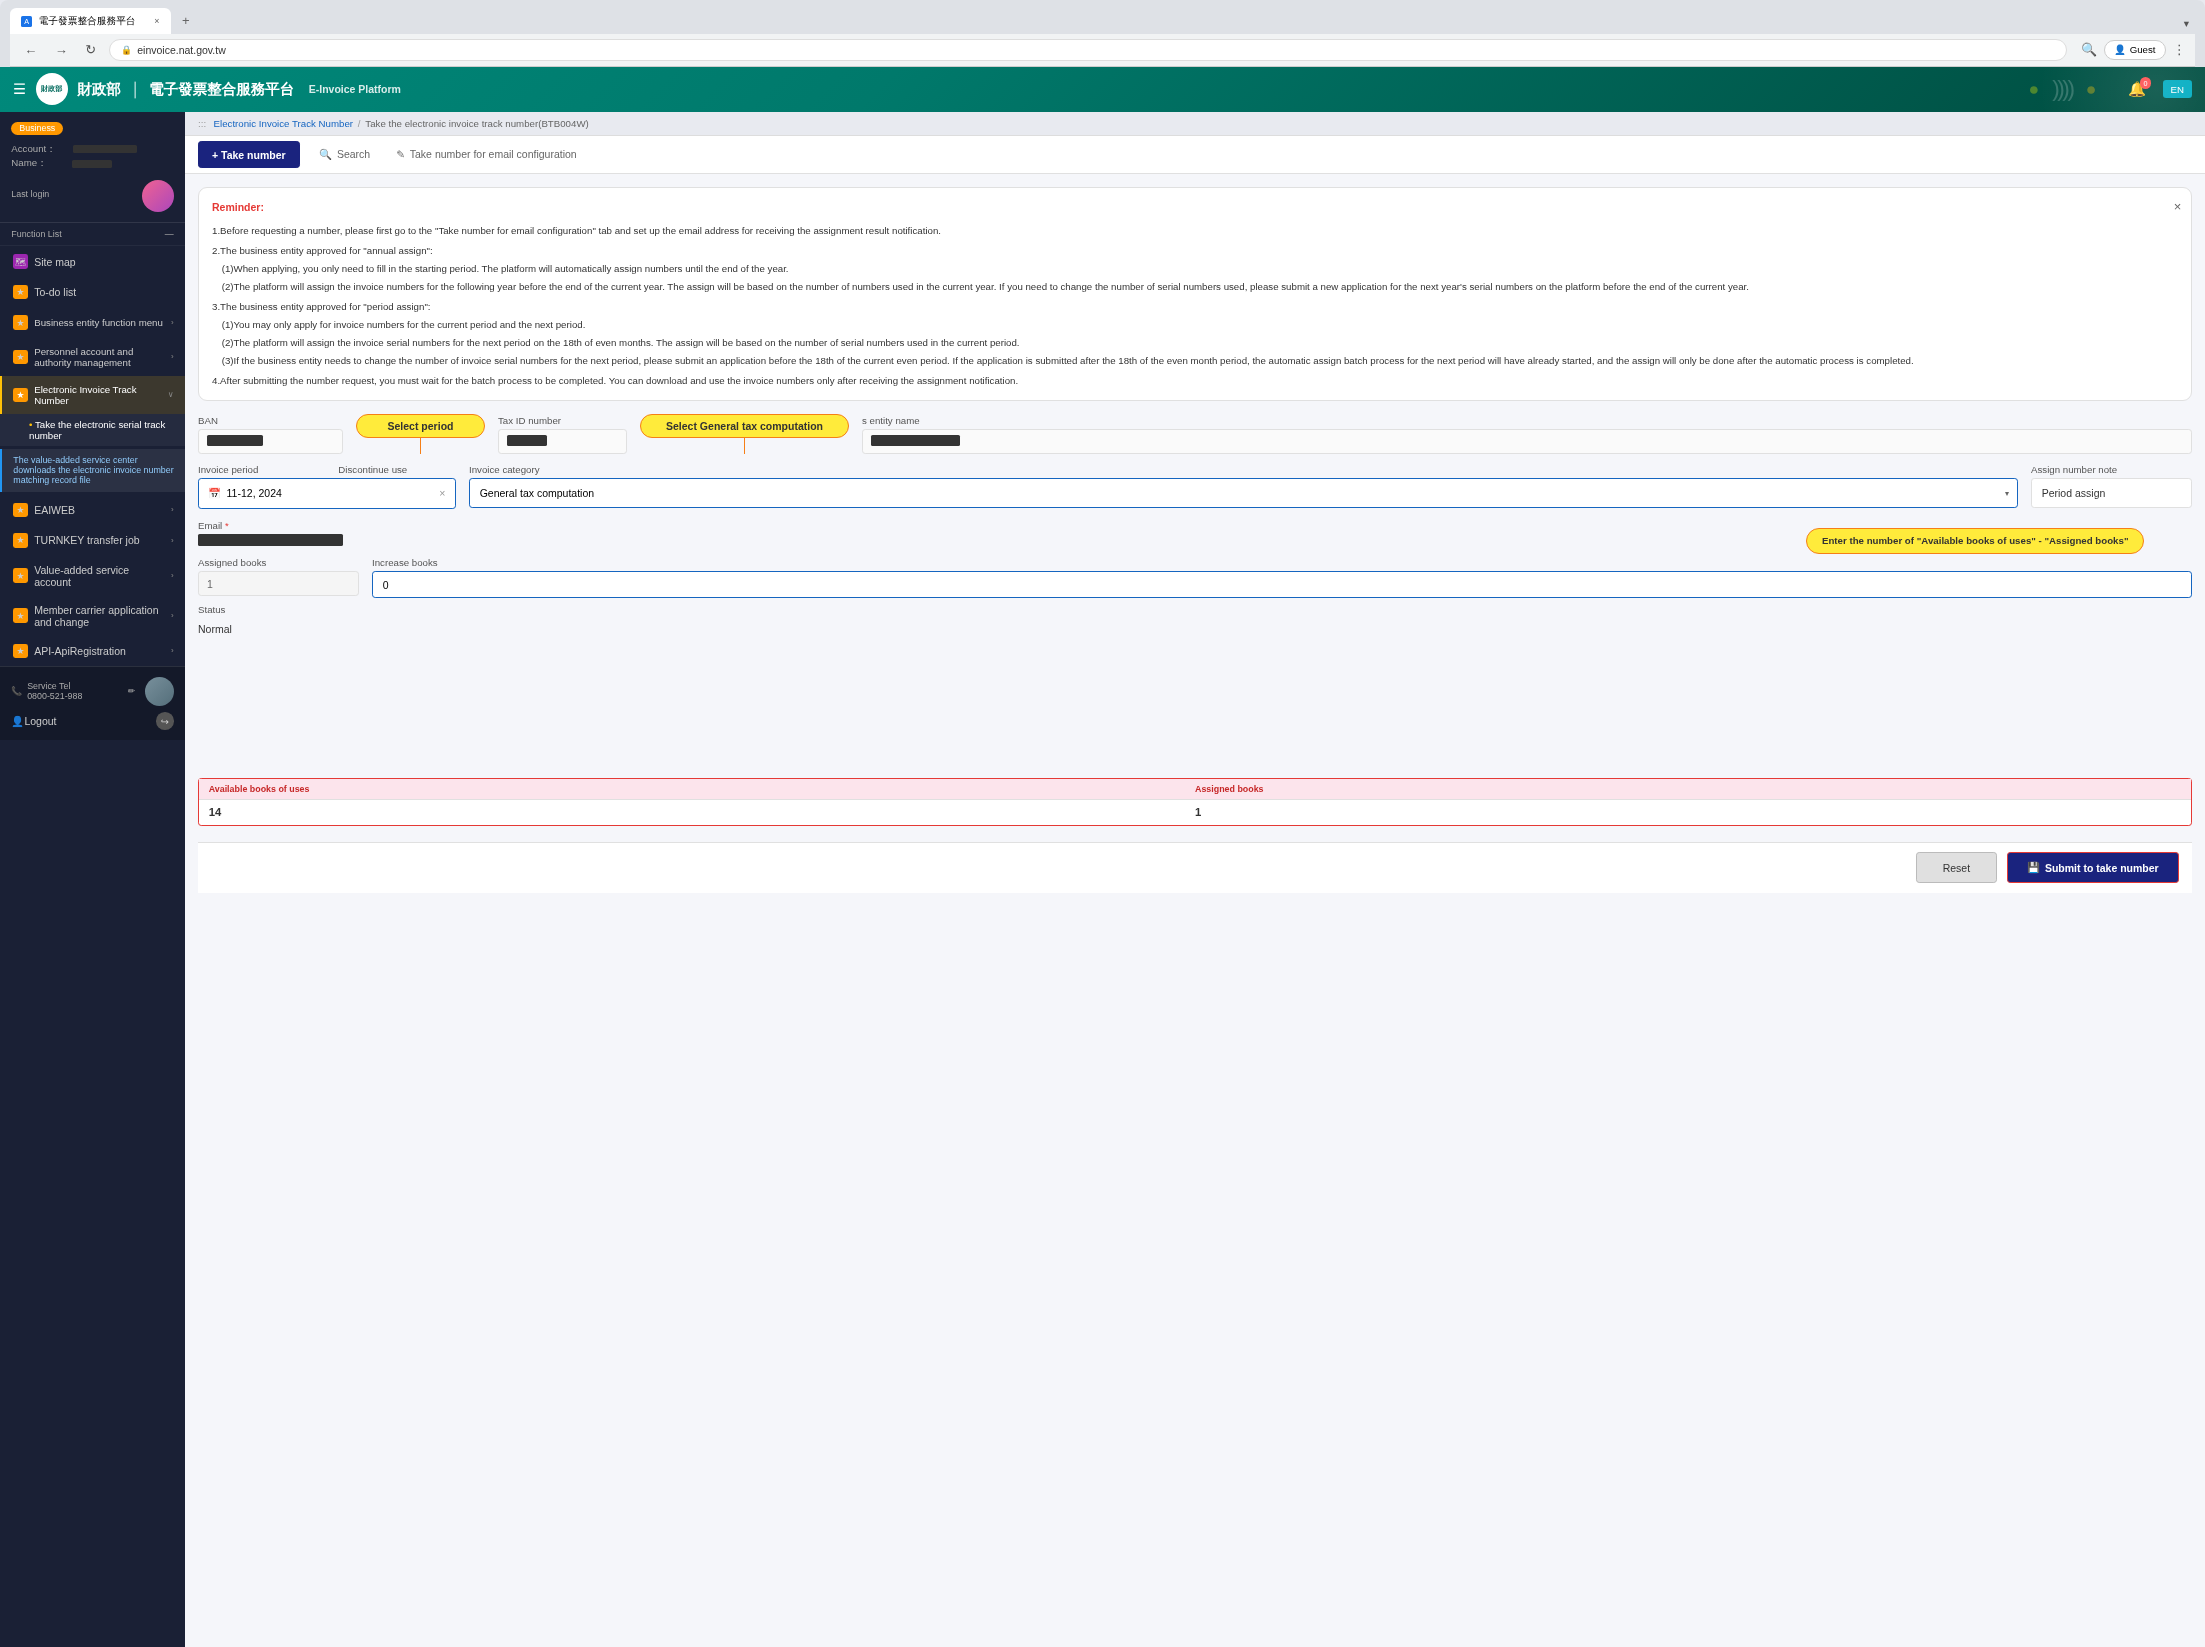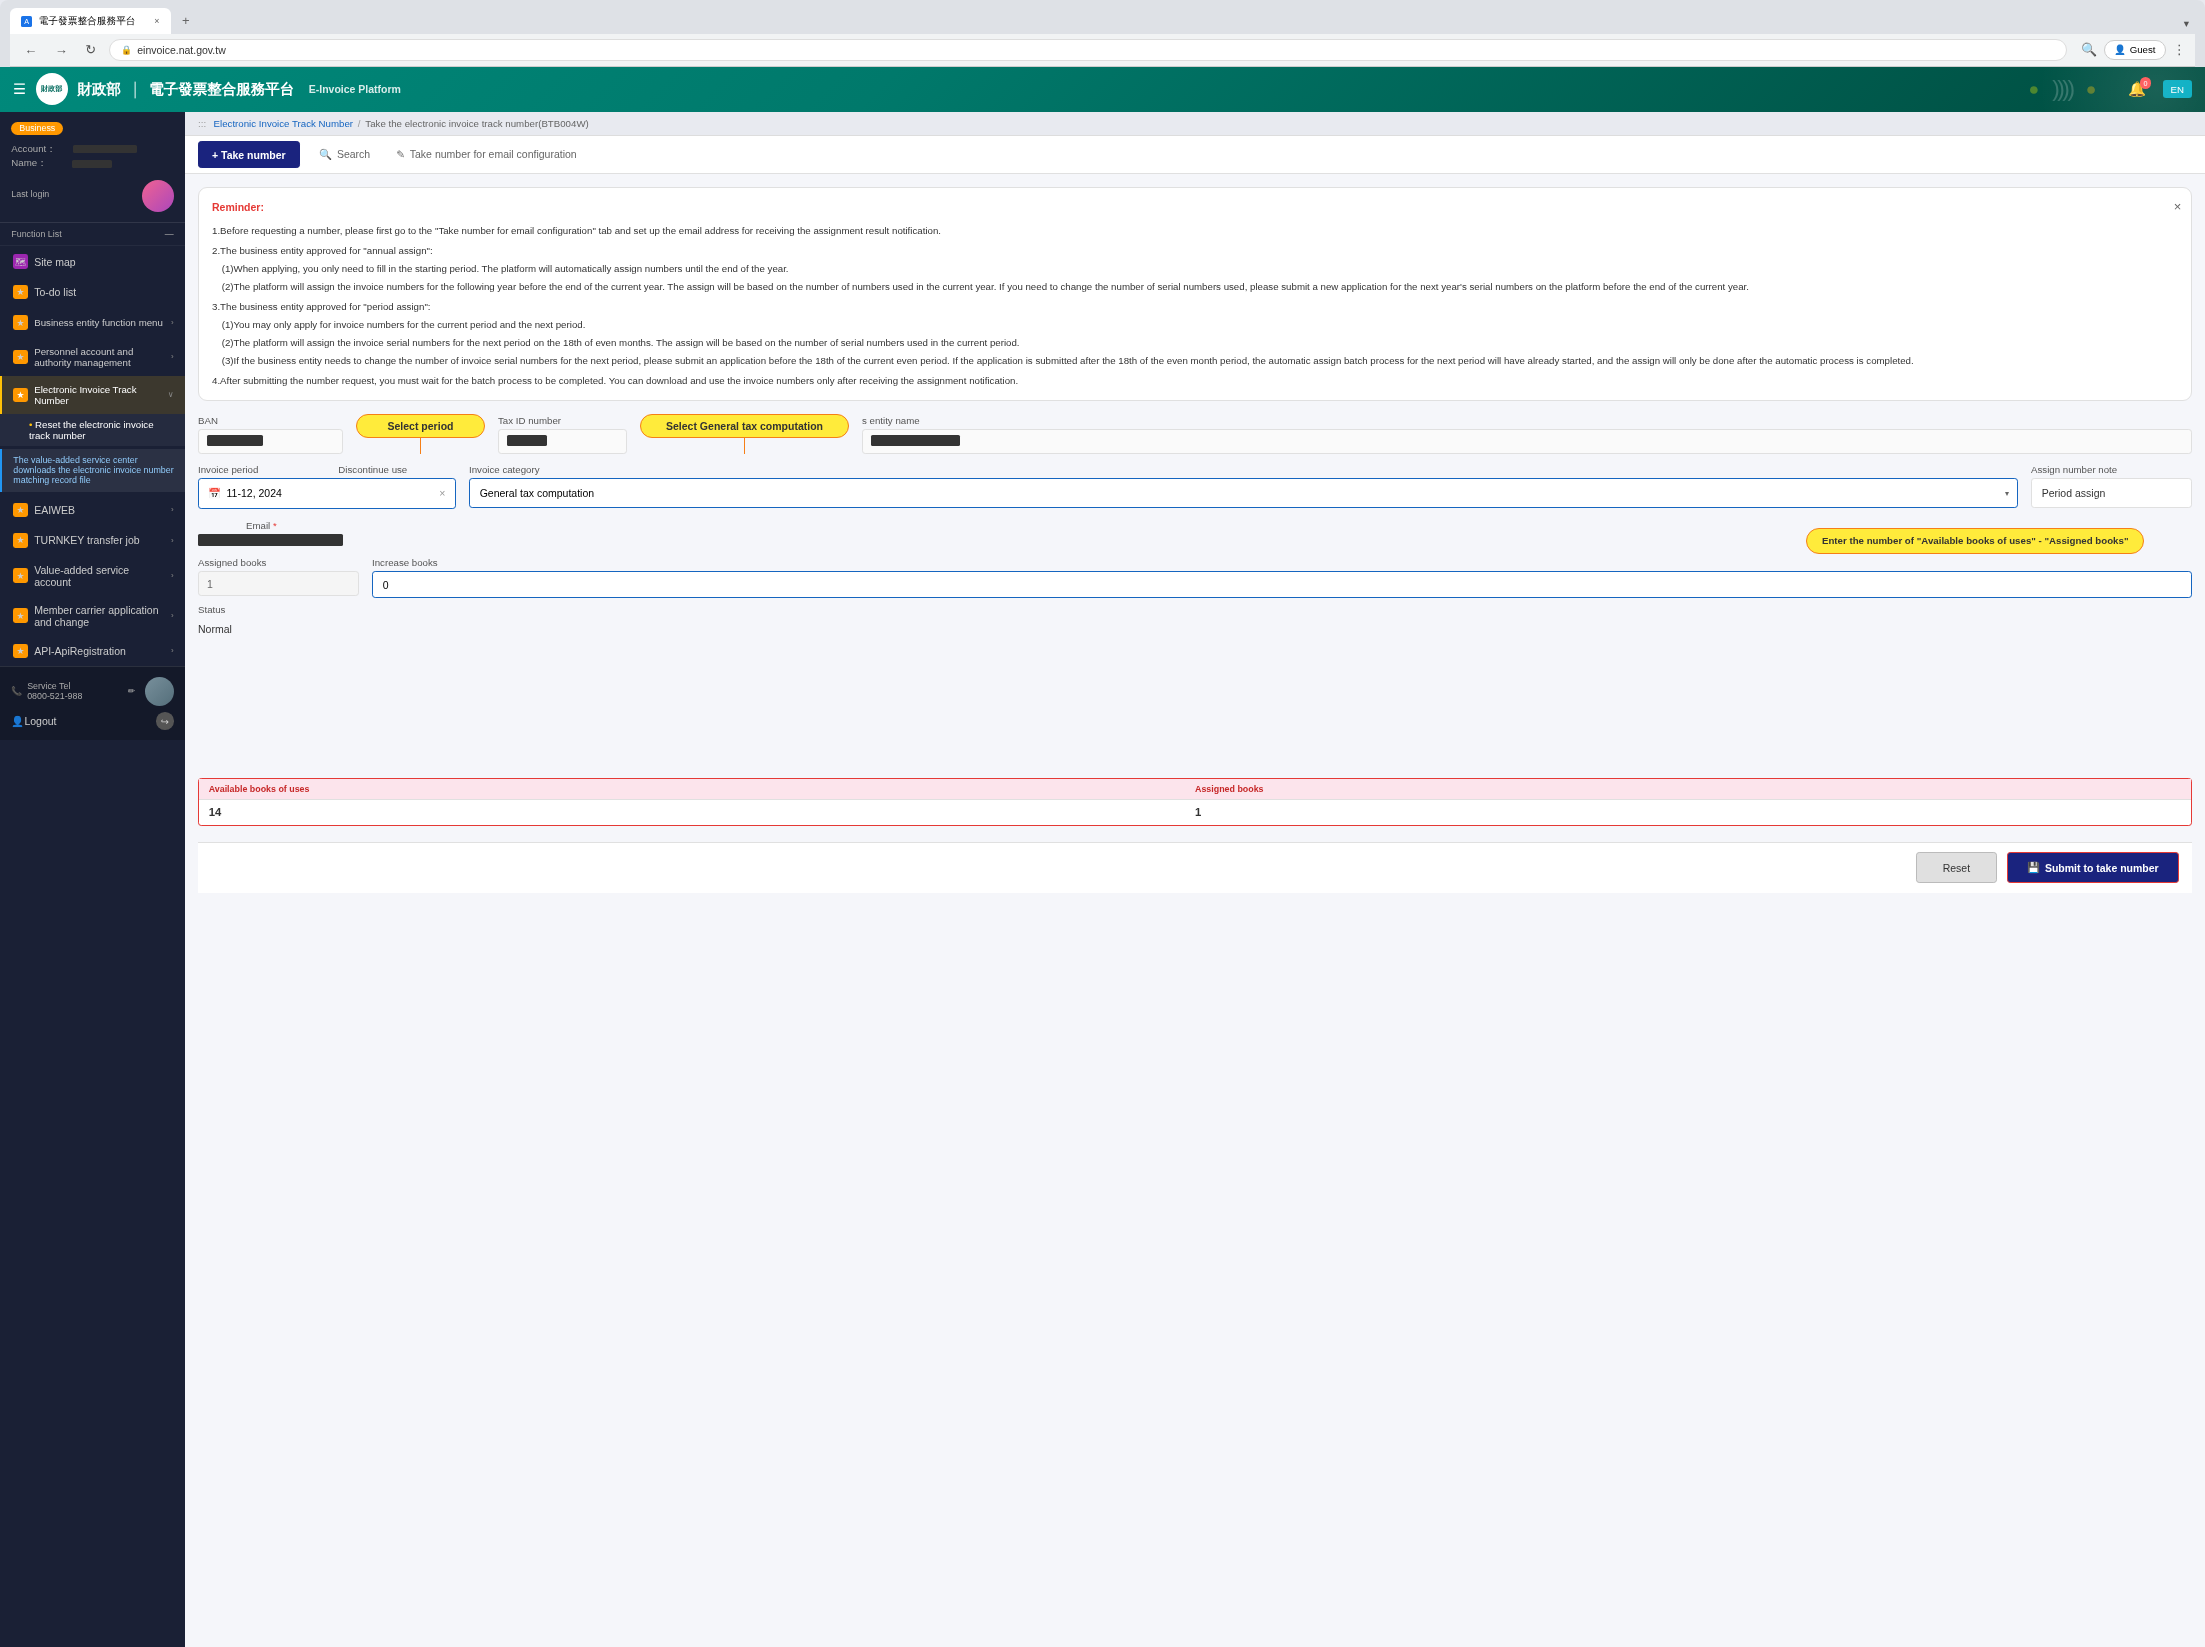--- a/index.html
+++ b/index.html
@@ -223,21 +223,21 @@
         <span class="sidebar-chevron">›</span>
       </div>
 
       <div class="sidebar-item active">
         <div class="sidebar-icon" style="background:#ff9800;">★</div>
         <span style="font-size:9.7px;">Electronic Invoice Track Number</span>
         <span class="sidebar-chevron">∨</span>
       </div>
 
       <div class="sidebar-sub active">
-        <span>Reset the electronic invoice track number</span>
+        <span>Take the electronic serial track number</span>
       </div>
 
       <div class="sidebar-highlight">
         <span>The value-added service center downloads the electronic invoice number matching record file</span>
       </div>
 
       <div class="sidebar-item">
         <div class="sidebar-icon" style="background:#ff9800;">★</div>
         <span>EAIWEB</span>
         <span class="sidebar-chevron">›</span>
@@ -381,21 +381,21 @@
             </div>
           </div>
 
           <div style="flex:0 0 161px;">
             <div style="font-size:9.7px;color:#555;font-weight:500;margin-bottom:3.2px;">Assign number note</div>
             <div class="assign-note">Period assign</div>
           </div>
         </div>
 
         <div style="margin-bottom:11.3px;">
-          <div style="font-size:9.7px;color:#555;margin-bottom:3.2px;margin-left:48px;">
+          <div style="font-size:9.7px;color:#555;margin-bottom:3.2px;">
             <span>Email</span>
             <span style="color:#e53935;">*</span>
           </div>
           <div style="width:161px;">
             <div style="background:#333;height:11.3px;width:145px;border-radius:1.6px;"></div>
           </div>
         </div>
 
         <div style="position:relative;margin-bottom:6.4px;">
           <div style="position:absolute;right:48px;top:-29px;background:#ffeb3b;border:1.6px solid #f57f17;border-radius:16px;padding:6.4px 14.5px;font-size:9.7px;font-weight:bold;color:#333;white-space:nowrap;">Enter the number of "Available books of uses" - "Assigned books"</div>

